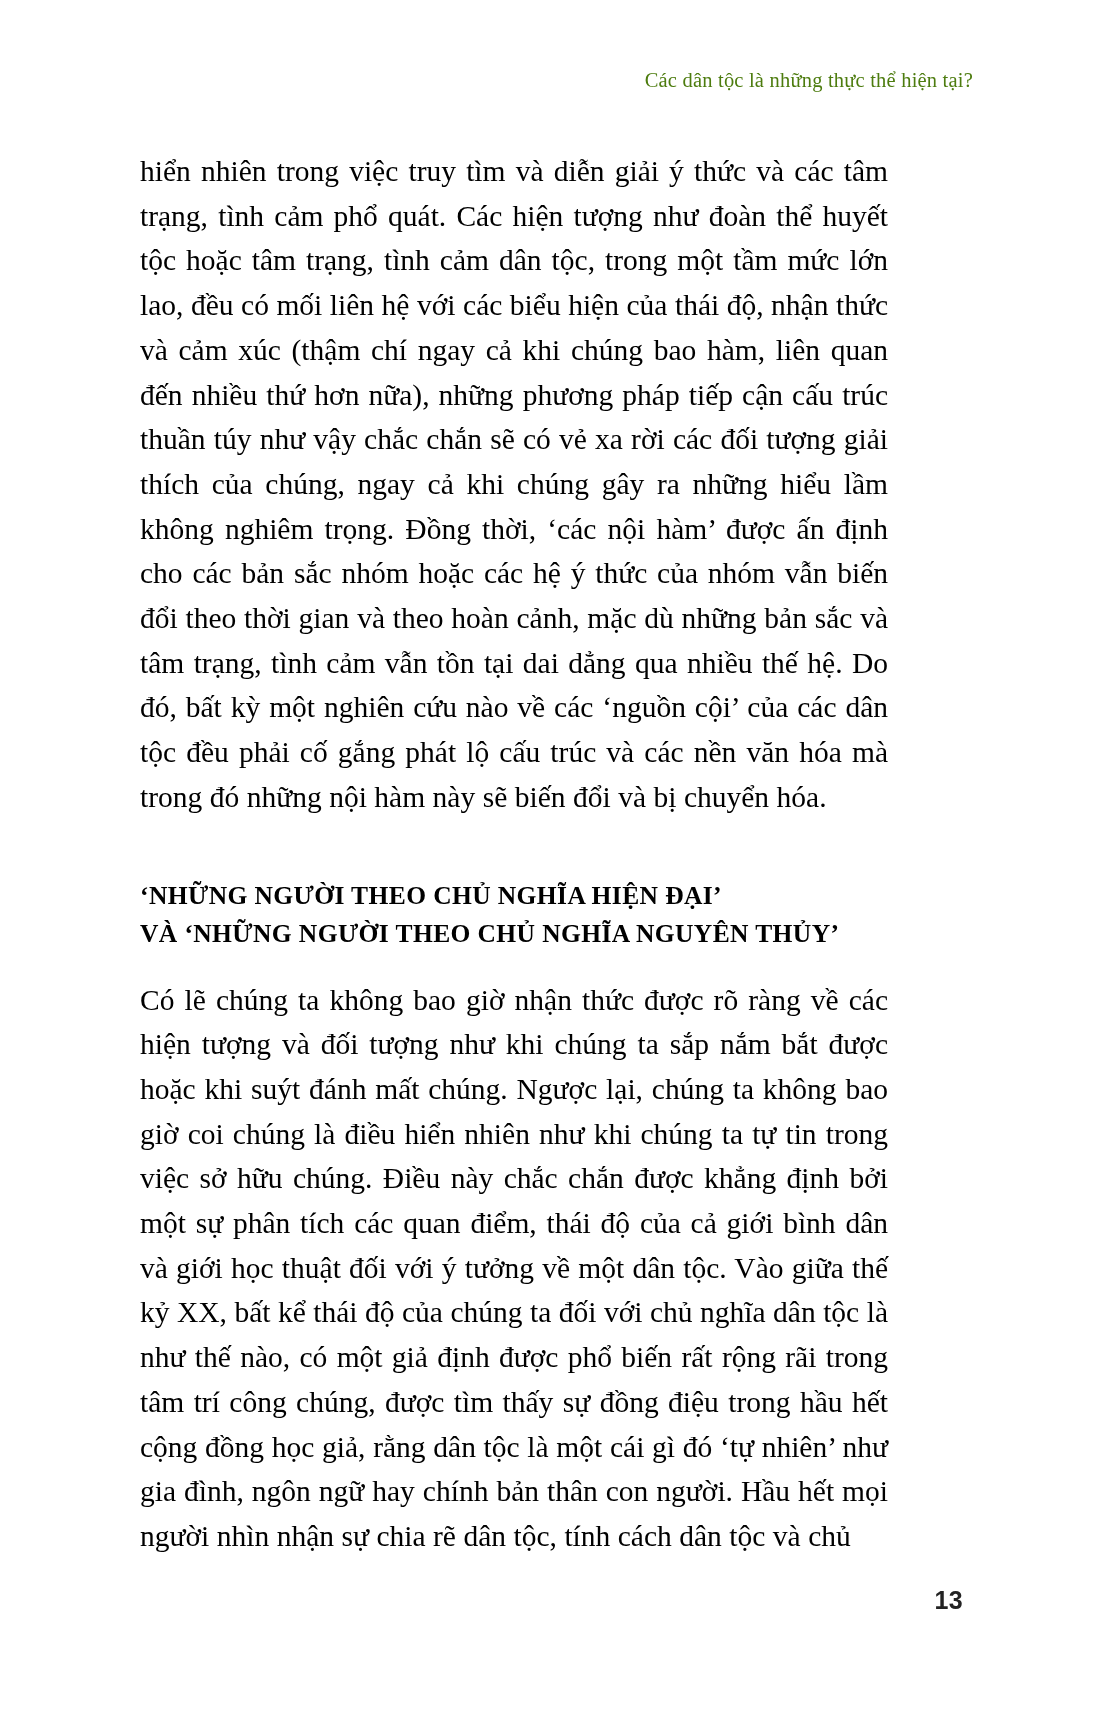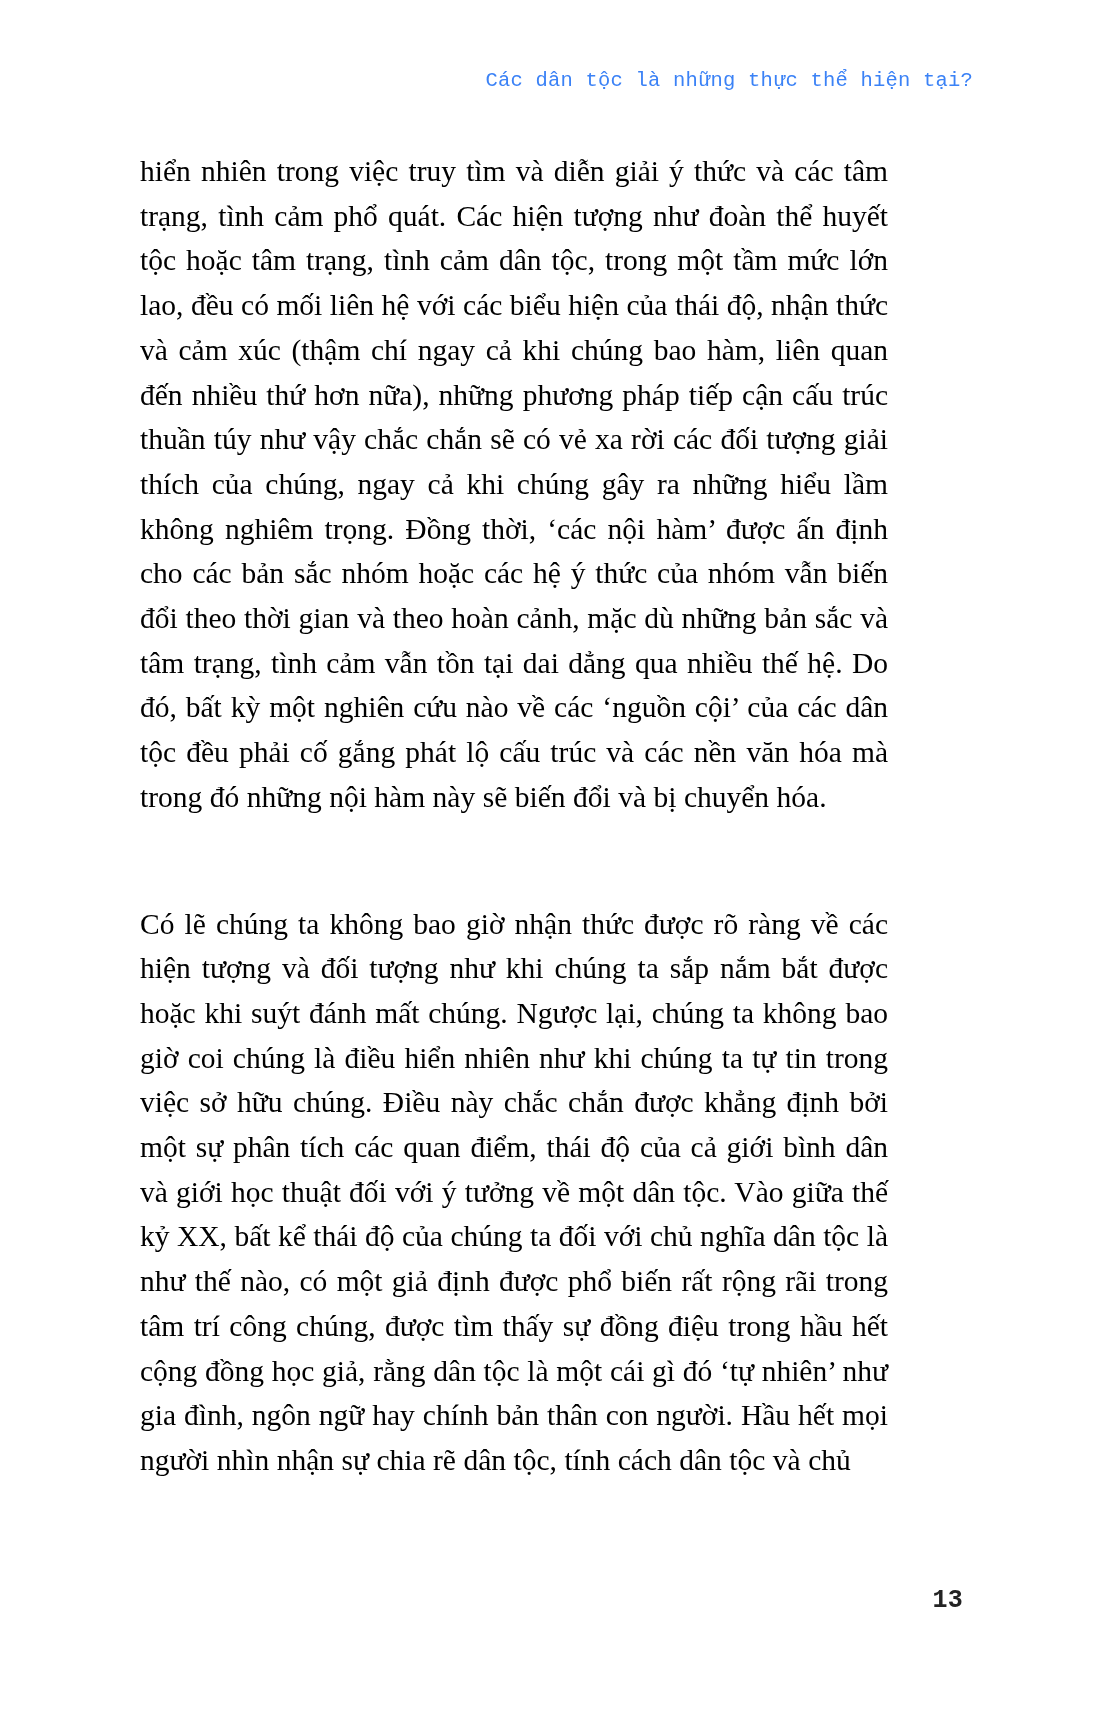--- a/index.html
+++ b/index.html
@@ -22,25 +22,25 @@
     background: #ffffff;
   }
 
   
   .running-header {
     position: absolute;
     top: 68px;
     left: 130px;
     right: 130px;
     text-align: right;
-    font-family: Liberation Mono, monospace;
+    font-family: Liberation Serif, serif;
     font-size: 20.5px;
     line-height: 1.25;
     letter-spacing: 0.2px;
-    color: #3b82f6;
+    color: #4d7c0f;
     white-space: nowrap;
   }
 
   
   .content {
     position: absolute;
     top: 149px;
     left: 140px;
     width: 748px;
   }
@@ -71,40 +71,44 @@
   }
 
   .gap-before-heading { height: 57px; }
   .gap-after-heading  { height: 25px; }
 
   
   .folio {
     position: absolute;
     bottom: 118px;
     right: 140px;
-    font-family: Liberation Mono, monospace;
+    font-family: Liberation Sans, sans-serif;
     font-size: 25px;
     font-weight: 700;
     color: #232323;
     letter-spacing: 0.3px;
   }
 </style>
 </head>
 <body>
 
 <div class="page">
 
   <div class="running-header">Các dân tộc là những thực thể hiện tại?</div>
 
   <div class="content">
 
     <p class="body-par">hiển nhiên trong việc truy tìm và diễn giải ý thức và các tâm trạng, tình cảm phổ quát. Các hiện tượng như đoàn thể huyết tộc hoặc tâm trạng, tình cảm dân tộc, trong một tầm mức lớn lao, đều có mối liên hệ với các biểu hiện của thái độ, nhận thức và cảm xúc (thậm chí ngay cả khi chúng bao hàm, liên quan đến nhiều thứ hơn nữa), những phương pháp tiếp cận cấu trúc thuần túy như vậy chắc chắn sẽ có vẻ xa rời các đối tượng giải thích của chúng, ngay cả khi chúng gây ra những hiểu lầm không nghiêm trọng. Đồng thời, ‘các nội hàm’ được ấn định cho các bản sắc nhóm hoặc các hệ ý thức của nhóm vẫn biến đổi theo thời gian và theo hoàn cảnh, mặc dù những bản sắc và tâm trạng, tình cảm vẫn tồn tại dai dẳng qua nhiều thế hệ. Do đó, bất kỳ một nghiên cứu nào về các ‘nguồn cội’ của các dân tộc đều phải cố gắng phát lộ cấu trúc và các nền văn hóa mà trong đó những nội hàm này sẽ biến đổi và bị chuyển hóa.</p>
 
     <div class="gap-before-heading"></div>
 
+    <div class="section-heading">
+      <span class="line">‘NHỮNG NGƯỜI THEO CHỦ NGHĨA HIỆN ĐẠI’</span>
+      <span class="line">VÀ ‘NHỮNG NGƯỜI THEO CHỦ NGHĨA NGUYÊN THỦY’</span>
+    </div>
 
     <div class="gap-after-heading"></div>
 
     <p class="body-par">Có lẽ chúng ta không bao giờ nhận thức được rõ ràng về các hiện tượng và đối tượng như khi chúng ta sắp nắm bắt được hoặc khi suýt đánh mất chúng. Ngược lại, chúng ta không bao giờ coi chúng là điều hiển nhiên như khi chúng ta tự tin trong việc sở hữu chúng. Điều này chắc chắn được khẳng định bởi một sự phân tích các quan điểm, thái độ của cả giới bình dân và giới học thuật đối với ý tưởng về một dân tộc. Vào giữa thế kỷ XX, bất kể thái độ của chúng ta đối với chủ nghĩa dân tộc là như thế nào, có một giả định được phổ biến rất rộng rãi trong tâm trí công chúng, được tìm thấy sự đồng điệu trong hầu hết cộng đồng học giả, rằng dân tộc là một cái gì đó ‘tự nhiên’ như gia đình, ngôn ngữ hay chính bản thân con người. Hầu hết mọi người nhìn nhận sự chia rẽ dân tộc, tính cách dân tộc và chủ</p>
 
   </div>
 
   <div class="folio">13</div>
 
 </div>

